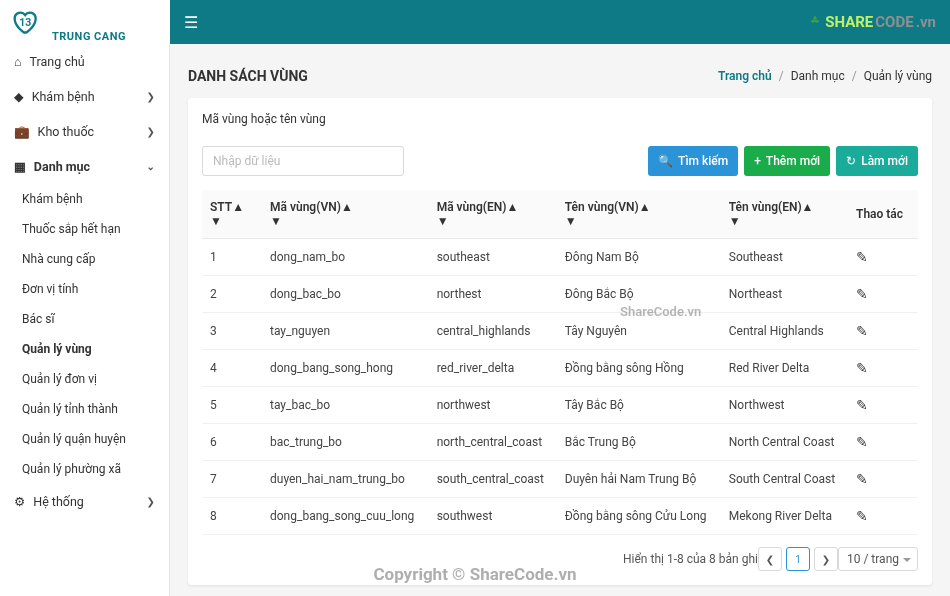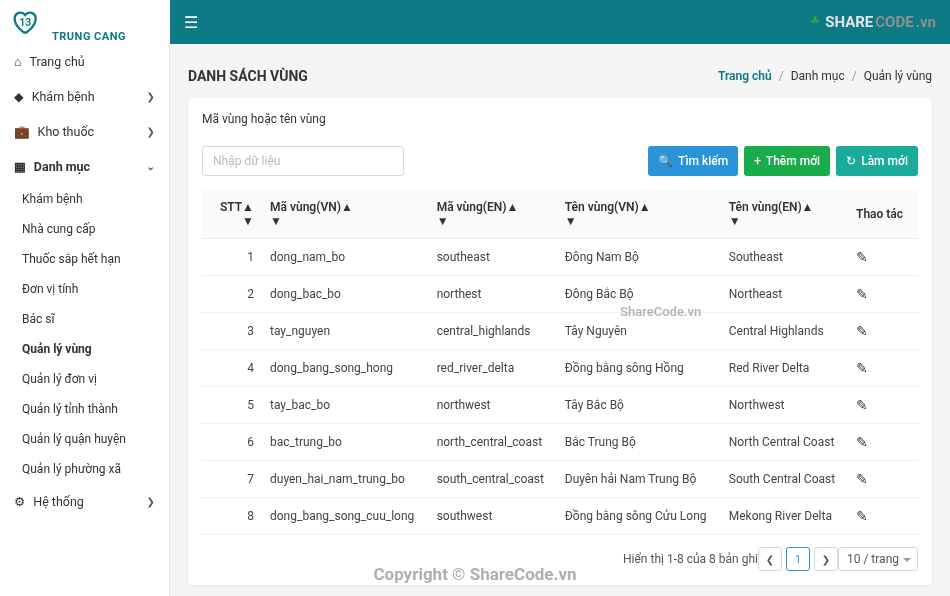--- a/index.html
+++ b/index.html
@@ -5,21 +5,21 @@
     * { margin:0; padding:0; box-sizing:border-box; font-family:-apple-system,BlinkMacSystemFont,"Segoe UI",Roboto,sans-serif; }
     body { width:950px; height:596px; background:#f5f5f5; overflow:hidden; position:relative; }
     .topbar { height:44px; background:#0e7a86; display:flex; align-items:center; justify-content:space-between; padding:0 14px; }
     .topbar-left { display:flex; align-items:center; gap:14px; }
     .logo-box { background:#fff; width:170px; height:44px; display:flex; align-items:center; padding:0 10px; gap:14px; margin-left:-14px; }
     .logo-svg { width:28px; height:28px; }
     .logo-text { font-size:11px; font-weight:700; color:#0e7a86; letter-spacing:0.5px;margin-top:36px; }
     .logo-sub { font-size:6px; color:#8bc34a; }
     .topbar .hamburger { color:#fff; font-size:16px; cursor:pointer; }
     .sharecode { display:flex; align-items:center; gap:2px; font-size:15px; font-weight:700; }
-    .sharecode .s { color:#e5e5e5; display:flex; align-items:center; gap:2px;}
+    .sharecode .s { color:#bef264; display:flex; align-items:center; gap:2px;}
     .sharecode .code { color:#8f8f8f; }
     .sharecode .vn { color:#8f8f8f; }
     .container { display:flex; height:calc(100% - 44px); }
     .sidebar { width:170px; background:#fff; border-right:1px solid #e5e5e5; overflow-y:auto; }
     .nav-item { display:flex; align-items:center; justify-content:space-between; padding:10px 14px; font-size:12.5px; cursor:pointer; color:#333; }
     .nav-item.active { font-weight:700; }
     .nav-item .left { display:flex; align-items:center; gap:8px; }
     .nav-item .chev { font-size:10px; color:#555; }
     .nav-sub { padding:8px 14px 8px 22px; font-size:12px; cursor:pointer; color:#333; }
     .nav-sub.active { font-weight:700; }
@@ -35,21 +35,21 @@
     .filter-field input { width:202px; height:30px; border:1px solid #d9d9d9; border-radius:3px; padding:0 10px; font-size:12px; color:#333; }
     .filter-field input::placeholder { color:#bbb; }
     .btns { display:flex; gap:6px; }
     .btn { height:30px; padding:0 10px; border:none; border-radius:3px; font-size:12px; color:#fff; cursor:pointer; display:flex; align-items:center; gap:5px; font-weight:500; }
     .btn.search { background:#2b93d8; }
     .btn.add { background:#1aab4b; }
     .btn.refresh { background:#1aab9a; }
     table { width:100%; border-collapse:collapse; font-size:12px; }
     th { text-align:left; padding:10px 8px; border-bottom:1px solid #e9e9e9; background:#fafafa; font-weight:600; color:#333; position:relative; }
     td { padding:10px 8px; border-bottom:1px solid #f0f0f0; color:#444; }
-    .col-stt { width:60px; text-align:right; }
+    .col-stt { width:60px; text-align:left; }
     .col-act { width:70px; }
     .edit-ic { cursor:pointer; color:#333; font-size:14px; }
     .pager { display:flex; justify-content:flex-end; align-items:center; gap:0; margin-top:12px; font-size:12px; color:#555; }
     .pager-nav { display:flex; align-items:center; gap:4px; }
     .pager-btn { width:24px; height:24px; border:1px solid #d9d9d9; border-radius:3px; display:flex; align-items:center; justify-content:center; font-size:10px; cursor:pointer; background:#fff; }
     .pager-btn.current { border-color:#2b93d8; color:#2b93d8; }
     .pager-select { height:24px; border:1px solid #d9d9d9; border-radius:3px; padding:0 18px 0 8px; font-size:12px; background:#fff; position:relative; display:flex; align-items:center; cursor:pointer;}
     .pager-select::after { content:""; position:absolute; right:6px; top:50%; transform:translateY(-25%); border-left:4px solid transparent; border-right:4px solid transparent; border-top:4px solid #999;}
     .watermark { position:absolute; bottom:12px; left:50%; transform:translateX(-50%); font-size:17px; font-weight:700; color:rgba(120,120,120,0.6); pointer-events:none; }
     .watermark2 { position:absolute; top:304px; left:620px; font-size:13px; font-weight:600; color:rgba(120,120,120,0.55); pointer-events:none; }
@@ -109,22 +109,22 @@
         <div class="nav-item active">
           <span class="left">
             <span>▦</span>
             <span>Danh mục</span>
           </span>
           <span class="chev">⌄</span>
         </div>
       </div>
     <div id="subs">
         <div class="nav-sub">Khám bệnh</div>
+        <div class="nav-sub">Thuốc sắp hết hạn</div>
         <div class="nav-sub">Nhà cung cấp</div>
-        <div class="nav-sub">Thuốc sắp hết hạn</div>
         <div class="nav-sub">Đơn vị tính</div>
         <div class="nav-sub">Bác sĩ</div>
         <div class="nav-sub active">Quản lý vùng</div>
         <div class="nav-sub">Quản lý đơn vị</div>
         <div class="nav-sub">Quản lý tỉnh thành</div>
         <div class="nav-sub">Quản lý quận huyện</div>
         <div class="nav-sub">Quản lý phường xã</div>
       </div>
     <div class="nav-item">
       <span class="left">

